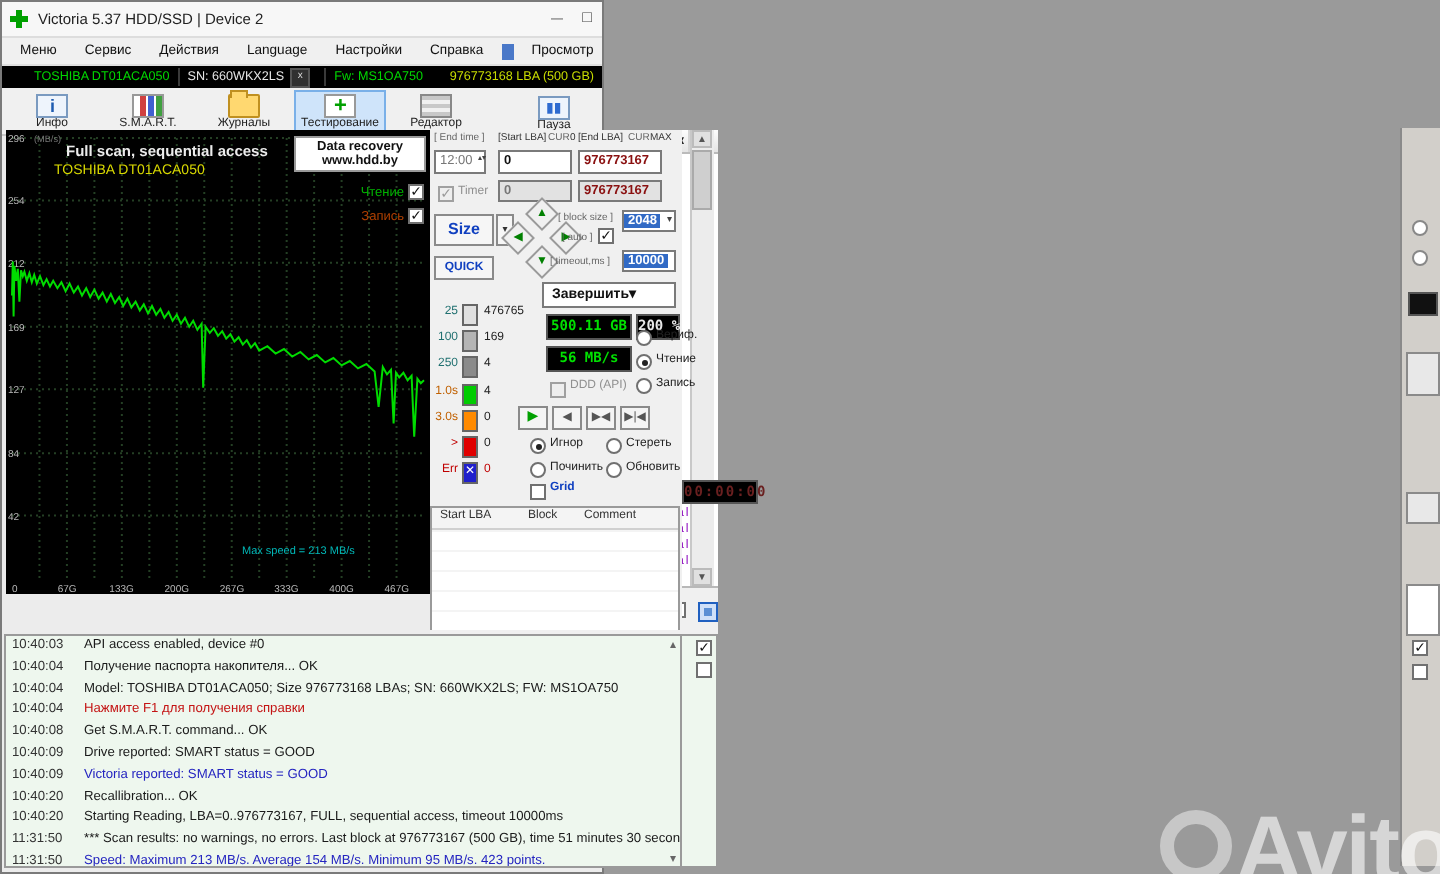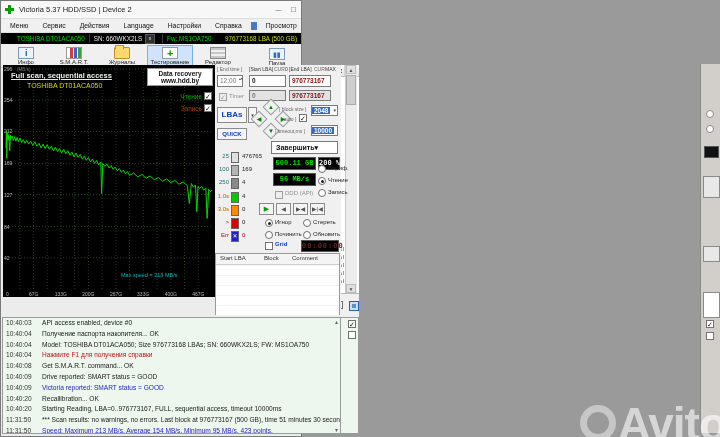--- a/index.html
+++ b/index.html
@@ -82,21 +82,21 @@
   
   .logpanel{position:absolute;left:1px;top:316px;width:357px;height:117px;background:#eef7ee;border:1px solid #9a9a9a;box-sizing:border-box;overflow:hidden;}
   .logr{width:339px;}
   .logrow{display:flex;height:10.8px;line-height:10.8px;font-size:6.6px;white-space:nowrap;overflow:hidden;}
   .ltime{flex:0 0 36px;padding-left:3px;color:#333;}
   .lc-k{color:#1a1a1a}.lc-r{color:#c41414}.lc-b{color:#2424c0}
   .logwidget{position:absolute;}
   
   .graph{position:absolute;left:2px;top:64px;width:212px;height:232px;background:#000;}
   .goverlay{position:absolute;font-size:7px;white-space:nowrap;}
-  .gtitle{left:8px;top:6px;color:#ececec;font-weight:bold;font-size:7.5px;text-decoration:underline;}
+  .gtitle{left:30px;top:6px;color:#ececec;font-weight:bold;font-size:7.5px;}
   .gdrive{left:24px;top:17px;color:#d8d800;}
   .gbadge{right:2px;top:3px;width:64px;background:#fff;border:1px solid #999;text-align:center;padding:1px 0;}
   .gb1{font-size:6.5px;font-weight:bold;color:#111;line-height:7px;}
   .gb2{font-size:6.5px;font-weight:bold;color:#111;line-height:7px;}
   .gchk{right:3px;display:flex;align-items:center;gap:2px;}
   .gread{color:#00b400;font-size:6.5px;}
   .gwrite{color:#b04000;font-size:6.5px;}
   
   .scanpanel{position:absolute;left:214px;top:64px;width:126px;height:252px;background:#f0f0f0;}
   .plab{position:absolute;font-size:5px;color:#666;white-space:nowrap;}
@@ -108,23 +108,23 @@
   .scanbtn{color:#1040c0;font-weight:bold;font-size:8px;line-height:14px;}
   .dropbtn{font-size:5px;line-height:14px;color:#333;}
   .quick{color:#1040c0;font-weight:bold;font-size:6px;line-height:10px;}
   .combo{position:absolute;background:#fff;border:1px solid #7a7a7a;font-size:6.5px;line-height:9px;box-sizing:border-box;white-space:nowrap;overflow:hidden;}
   .combo .selv{background:#316ac5;color:#fff;padding:0 2px;font-weight:bold;}
   .combo .arr{float:right;color:#444;font-size:5px;padding-right:1px;}
   .fin{position:absolute;background:#fff;border:1px solid #7a7a7a;font-weight:bold;font-size:7px;line-height:11px;padding-left:4px;box-sizing:border-box;color:#111;white-space:nowrap;}
   .dmd{position:absolute;width:12px;height:12px;background:#f0f0f0;border:1px solid #9a9a9a;transform:rotate(45deg);box-sizing:border-box;}
   .dmd span{display:block;transform:rotate(-45deg);color:#008000;font-size:6px;line-height:10px;text-align:center;}
   .lcd{position:absolute;background:#000;border:1px solid #555;font-family:"DejaVu Sans Mono",monospace;font-weight:bold;text-align:center;box-sizing:border-box;white-space:nowrap;}
-  .lcdg{color:#00e000;font-size:7px;line-height:11px;font-family:Liberation Mono, monospace;}
+  .lcdg{color:#00e000;font-size:7px;line-height:11px;}
   .lcdw{color:#e8e8e8;font-size:7px;line-height:11px;}
-  .lcdd{color:#6a2020;font-size:7px;line-height:10px;letter-spacing:1px;}
+  .lcdd{color:#6a2020;font-size:7px;line-height:10px;letter-spacing:1px;margin-left:40px;}
   .pl{position:absolute;font-size:6px;color:#222;white-space:nowrap;}
   .plgray{color:#909090;}
   .plblue{color:#1040c0;font-weight:bold;}
   .lg-l{position:absolute;font-size:6px;text-align:right;width:14px;white-space:nowrap;}
   .lg-b{position:absolute;width:8px;height:11px;border:1px solid #666;box-sizing:border-box;font-size:6px;line-height:9px;text-align:center;color:#fff;}
   .lg-c{position:absolute;font-size:6px;color:#222;white-space:nowrap;}
   .pb{position:absolute;width:15px;height:12px;background:#f4f4f4;border:1px solid #8a8a8a;font-size:6px;line-height:10px;text-align:center;color:#555;box-sizing:border-box;overflow:hidden;}
   .pb.play{color:#00a000;font-size:7px;}
   .dtbl{position:absolute;left:0;top:188px;width:125px;height:62px;background:#fff;border:1px solid #9a9a9a;box-sizing:border-box;}
   .dth{position:relative;height:10px;background:#f4f4f4;border-bottom:1px solid #d0d0d0;font-size:6px;color:#333;}
@@ -624,21 +624,21 @@
         </div><div class="goverlay gchk" style="position: absolute; top: 39px;">
           <div class="gwrite">Запись</div>
           <div class="cb">✓</div>
         </div></div>
     <div class="scanpanel" id="scanPanel">
         <div class="plab" style="left: 2px; top: 1px;">[ End time ]</div>
         <div class="pinput" style="left: 2px; top: 10px; width: 26px; height: 12px; color: rgb(119, 119, 119); font-weight: normal;">12:00</div>
         <div class="plab" style="left: 24px; top: 11px; font-size: 4px; color: rgb(68, 68, 68); letter-spacing: 0px;">▴▾</div>
         <div class="cb dim" style="position: absolute; left: 4px; top: 28px;">✓</div>
         <div class="pl plgray" style="left: 14px; top: 28px;">Timer</div>
-        <div class="btn scanbtn" style="left: 2px; top: 42px; width: 30px; height: 16px;">LBAs</div>
+        <div class="btn scanbtn" style="left: 2px; top: 42px; width: 30px; height: 16px;">Size</div>
         <div class="btn dropbtn" style="left: 33px; top: 42px; width: 9px; height: 16px;">▾</div>
         <div class="btn quick" style="left: 2px; top: 63px; width: 30px; height: 12px;">QUICK</div>
         <div class="plab pdark" style="left: 34px; top: 1px;">[Start LBA]</div>
         <div class="plab" style="left: 59px; top: 1px;">CUR</div>
         <div class="plab pdark" style="left: 70px; top: 1px;">0</div>
         <div class="pinput" style="left: 34px; top: 10px; width: 37px; height: 12px;">0</div>
         <div class="pinput dis" style="left: 34px; top: 25px; width: 37px; height: 11px; color: rgb(119, 119, 119);">0</div>
         <div class="plab pdark" style="left: 74px; top: 1px;">[End LBA]</div>
         <div class="plab" style="left: 99px; top: 1px;">CUR</div>
         <div class="plab pdark" style="left: 110px; top: 1px;">MAX</div>

